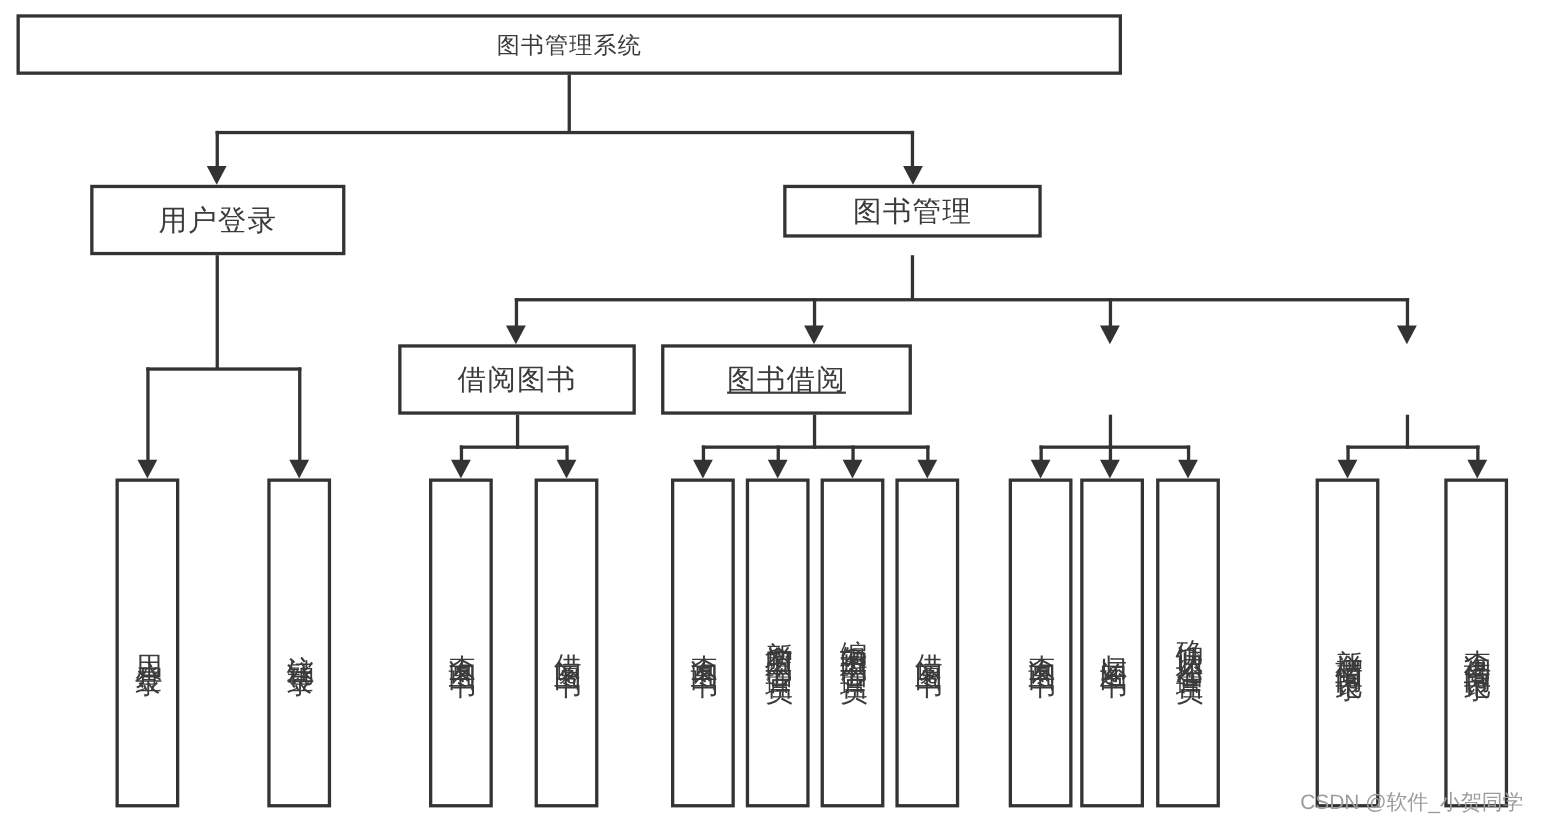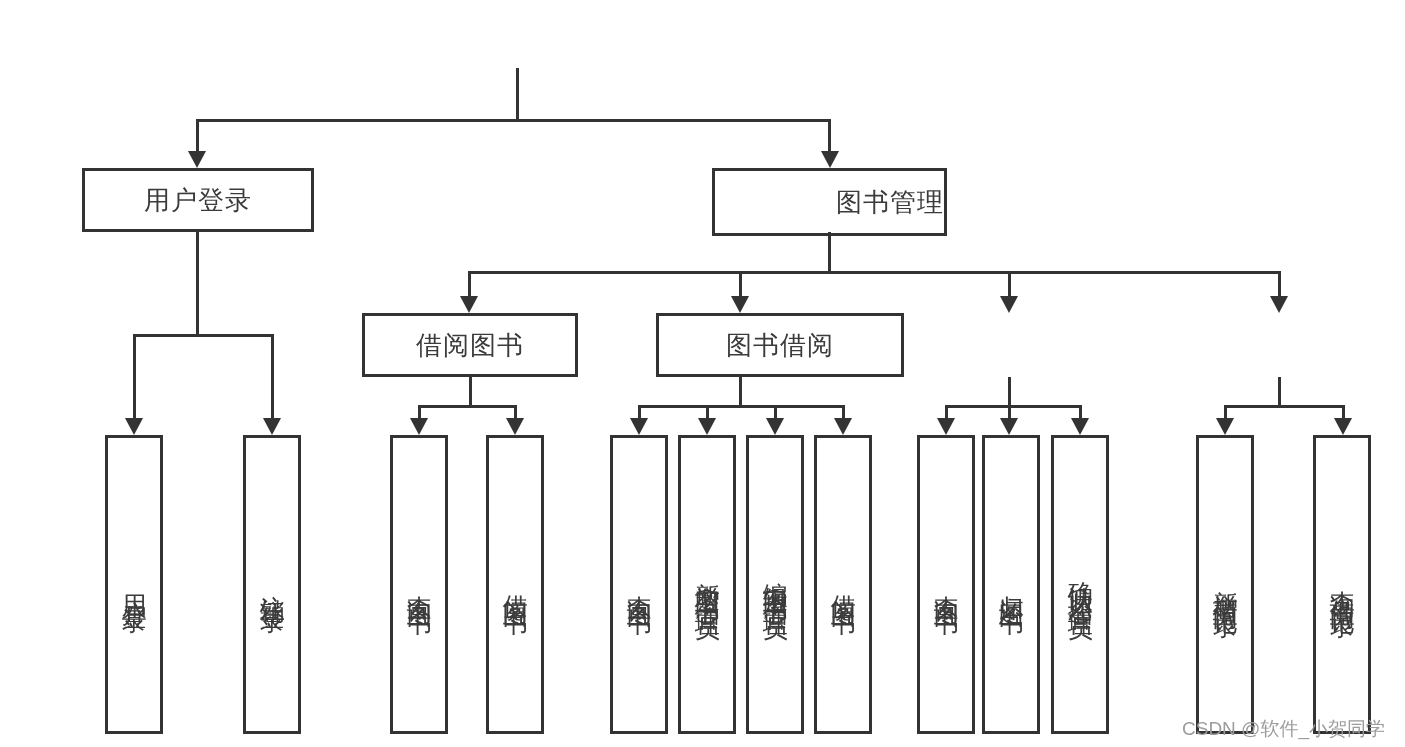--- a/index.html
+++ b/index.html
@@ -28,32 +28,35 @@
   .watermark{
     position:absolute;left:1182px;top:716px;font-size:19px;
     color:#9c9c9c;white-space:nowrap;z-index:10;
   }
 </style>
 </head>
 <body>
 
 <div class="canvas">
 
+  <div class="box root-box" style="left:15px;top:13px;width:1005px;height:55px;">
+    <span class="lbl">图书管理系统</span>
+  </div>
 
   <div class="cl" style="left:516px;top:68px;width:3px;height:53px;"></div>
   <div class="cl" style="left:196px;top:119px;width:635px;height:3px;"></div>
   <div class="cl" style="left:196px;top:119px;width:3px;height:35px;"></div>
   <div class="tri" style="left:188px;top:151px;"></div>
   <div class="cl" style="left:828px;top:119px;width:3px;height:35px;"></div>
   <div class="tri" style="left:821px;top:151px;"></div>
 
   <div class="box branch" style="left:82px;top:168px;width:232px;height:64px;">
     <span class="lbl">用户登录</span>
   </div>
-  <div class="box branch" style="left:712px;top:168px;width:235px;height:68px;justify-content:flex-end;">
+  <div class="box branch" style="left:712px;top:168px;width:235px;height:48px;">
     <span class="lbl">图书管理</span>
   </div>
 
   <div class="cl" style="left:196px;top:232px;width:3px;height:104px;"></div>
   <div class="cl" style="left:133px;top:334px;width:141px;height:3px;"></div>
   <div class="cl" style="left:133px;top:334px;width:3px;height:86px;"></div>
   <div class="tri" style="left:125px;top:418px;"></div>
   <div class="cl" style="left:271px;top:334px;width:3px;height:86px;"></div>
   <div class="tri" style="left:263px;top:418px;"></div>
 
@@ -64,21 +67,21 @@
   <div class="cl" style="left:739px;top:271px;width:3px;height:27px;"></div>
   <div class="tri" style="left:731px;top:296px;"></div>
   <div class="cl" style="left:1008px;top:271px;width:3px;height:27px;"></div>
   <div class="tri" style="left:1000px;top:296px;"></div>
   <div class="cl" style="left:1278px;top:271px;width:3px;height:27px;"></div>
   <div class="tri" style="left:1270px;top:296px;"></div>
 
   <div class="box branch" style="left:362px;top:313px;width:216px;height:64px;">
     <span class="lbl">借阅图书</span>
   </div>
-  <div class="box branch" style="left:656px;top:313px;width:248px;height:64px;">
+  <div class="box branch" style="left:601px;top:313px;width:228px;height:64px;text-decoration:underline;">
     <span class="lbl">图书借阅</span>
   </div>
 
   <div class="cl" style="left:469px;top:377px;width:3px;height:31px;"></div>
   <div class="cl" style="left:418px;top:405px;width:98px;height:3px;"></div>
   <div class="cl" style="left:418px;top:405px;width:3px;height:15px;"></div>
   <div class="tri" style="left:410px;top:418px;"></div>
   <div class="cl" style="left:514px;top:405px;width:3px;height:15px;"></div>
   <div class="tri" style="left:506px;top:418px;"></div>
 

